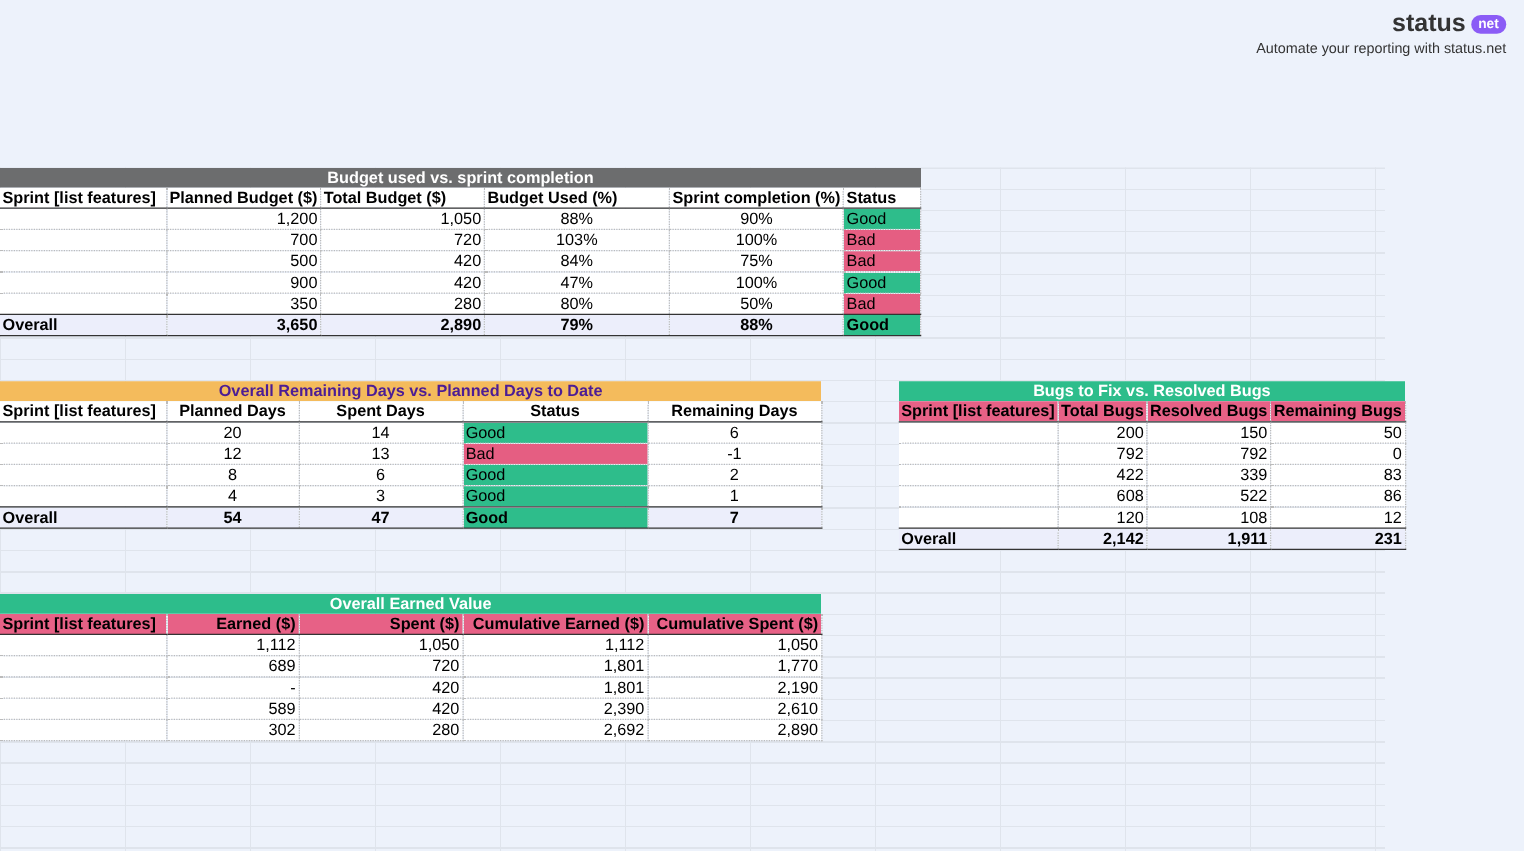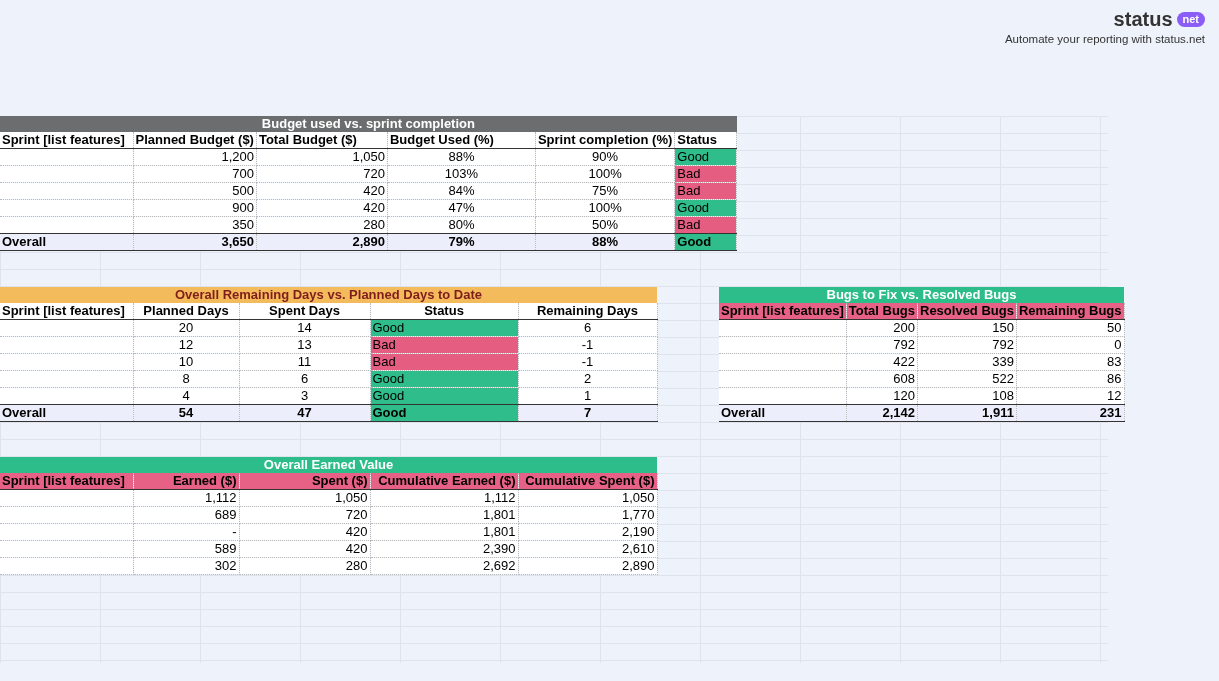--- a/index.html
+++ b/index.html
@@ -58,21 +58,21 @@
   .branding .tagline {
     font-size: 11.5px;
     color: #333;
     margin-top: 2px;
   }
 
   
   .sheet {
     position: absolute;
     left: 0;
-    top: 116px;
+    top: 134px;
     width: 1108px;
     height: 547px;
     
     background: repeating-linear-gradient(to right, var(--grid-line) 0 1px, transparent 1px 100px),
                 repeating-linear-gradient(to bottom, var(--grid-line) 0 1px, transparent 1px 17px),
                 var(--bg);
     background-origin: padding-box;
   }
 
   
@@ -219,47 +219,40 @@
     <table class="block" style="left:0px; top:171px;">
       <colgroup>
         <col class="cA">
           <col class="cB">
           <col class="cC">
           <col class="cD">
           <col class="cE">
       </colgroup>
       <tbody>
           <tr class="title-row">
-            <td colspan="5" style="background:var(--hdr-orange); color:#7f1d1d;">Overall Remaining Days vs. Planned Days to Date</td>
+            <td colspan="5" style="background:var(--hdr-orange); color:#4c1d95;">Overall Remaining Days vs. Planned Days to Date</td>
           </tr>
       <tr class="hdr-row">
         <td class="txt-l">Sprint [list features]</td>
         <td class="ctr">Planned Days</td>
         <td class="ctr">Spent Days</td>
         <td class="ctr">Status</td>
         <td class="ctr">Remaining Days</td>
       </tr>
       <tr>
             <td></td>
             <td class="ctr">20</td>
             <td class="ctr">14</td>
             <td class="good-cell txt-l">Good</td>
             <td class="ctr">6</td>
           </tr>
       <tr>
             <td></td>
             <td class="ctr">12</td>
             <td class="ctr">13</td>
-            <td class="bad-cell  txt-l">Bad</td>
-            <td class="ctr">-1</td>
-          </tr>
-      <tr>
-            <td></td>
-            <td class="ctr">10</td>
-            <td class="ctr">11</td>
             <td class="bad-cell  txt-l">Bad</td>
             <td class="ctr">-1</td>
           </tr>
       <tr>
             <td></td>
             <td class="ctr">8</td>
             <td class="ctr">6</td>
             <td class="good-cell txt-l">Good</td>
             <td class="ctr">2</td>
           </tr>

